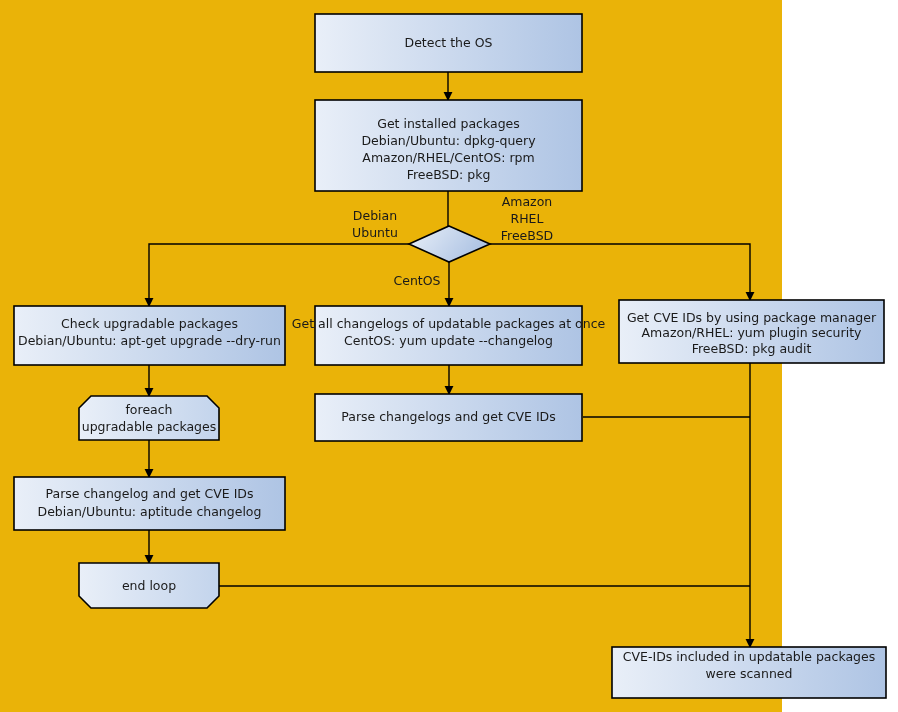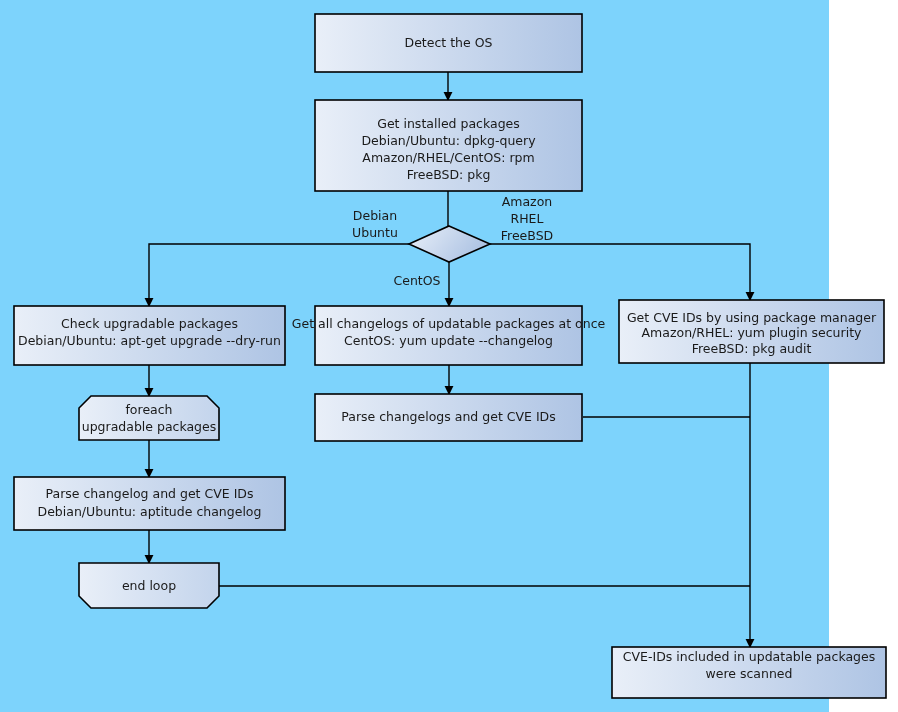--- a/index.html
+++ b/index.html
@@ -10,22 +10,21 @@
   body {
     width: 898px;
     height: 712px;
     font-family: "DejaVu Sans", "Liberation Sans", sans-serif;
     overflow: hidden;
   }
   #canvas {
     position: relative;
     width: 782px;
     height: 712px;
-    background: #7dd3fc;
-    padding-left: 47px;
+    background: #eab308;
   }
   svg.diagram {
     position: absolute;
     left: 0;
     top: 0;
     width: 898px;
     height: 712px;
   }
   .node-text {
     font-family: "DejaVu Sans", "Liberation Sans", sans-serif;

